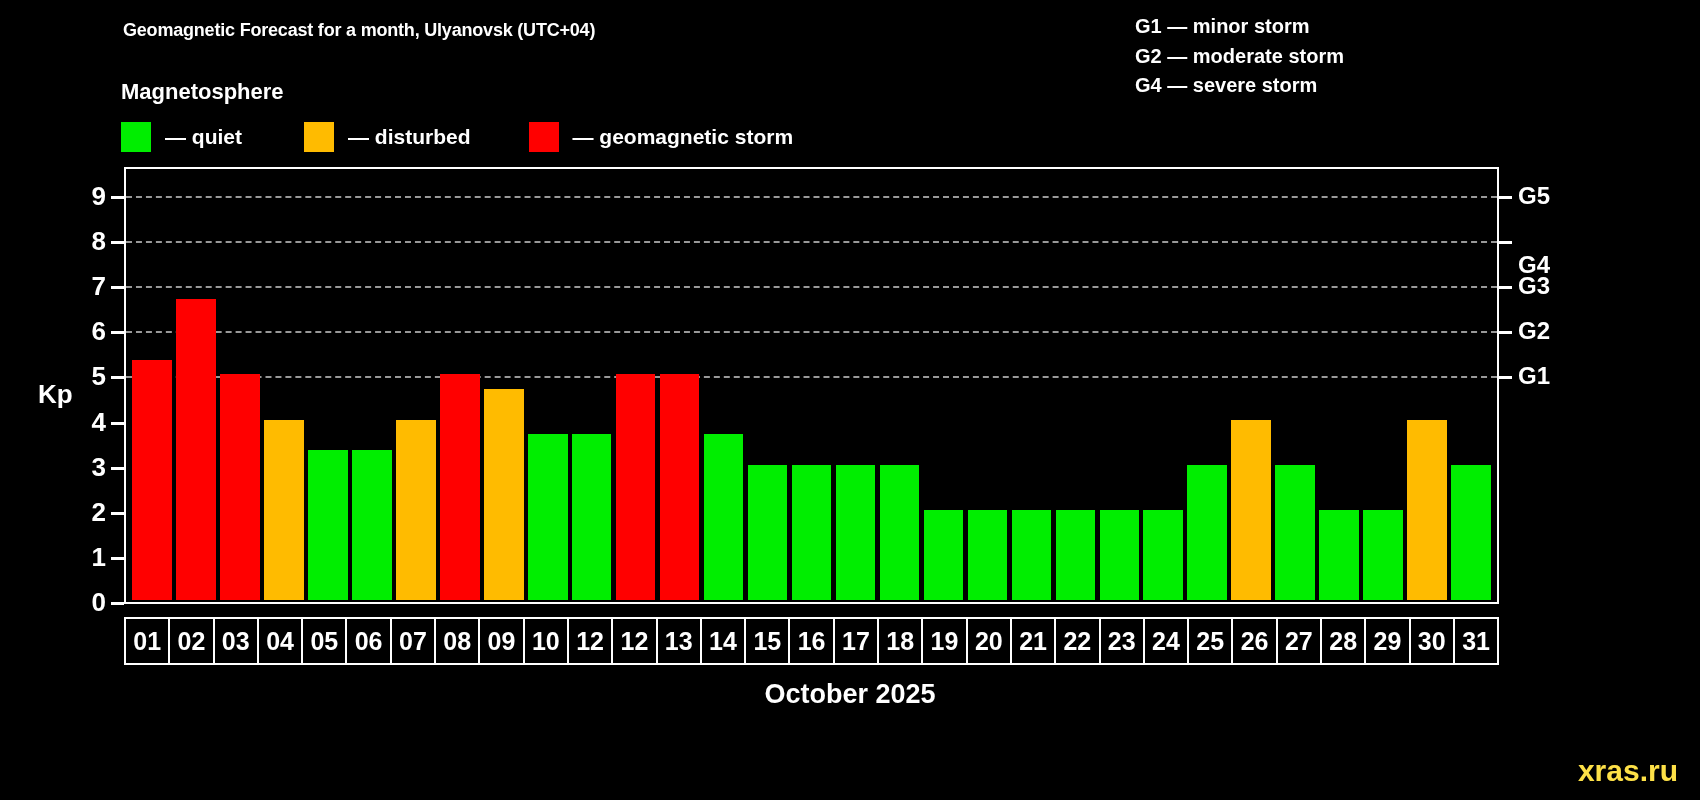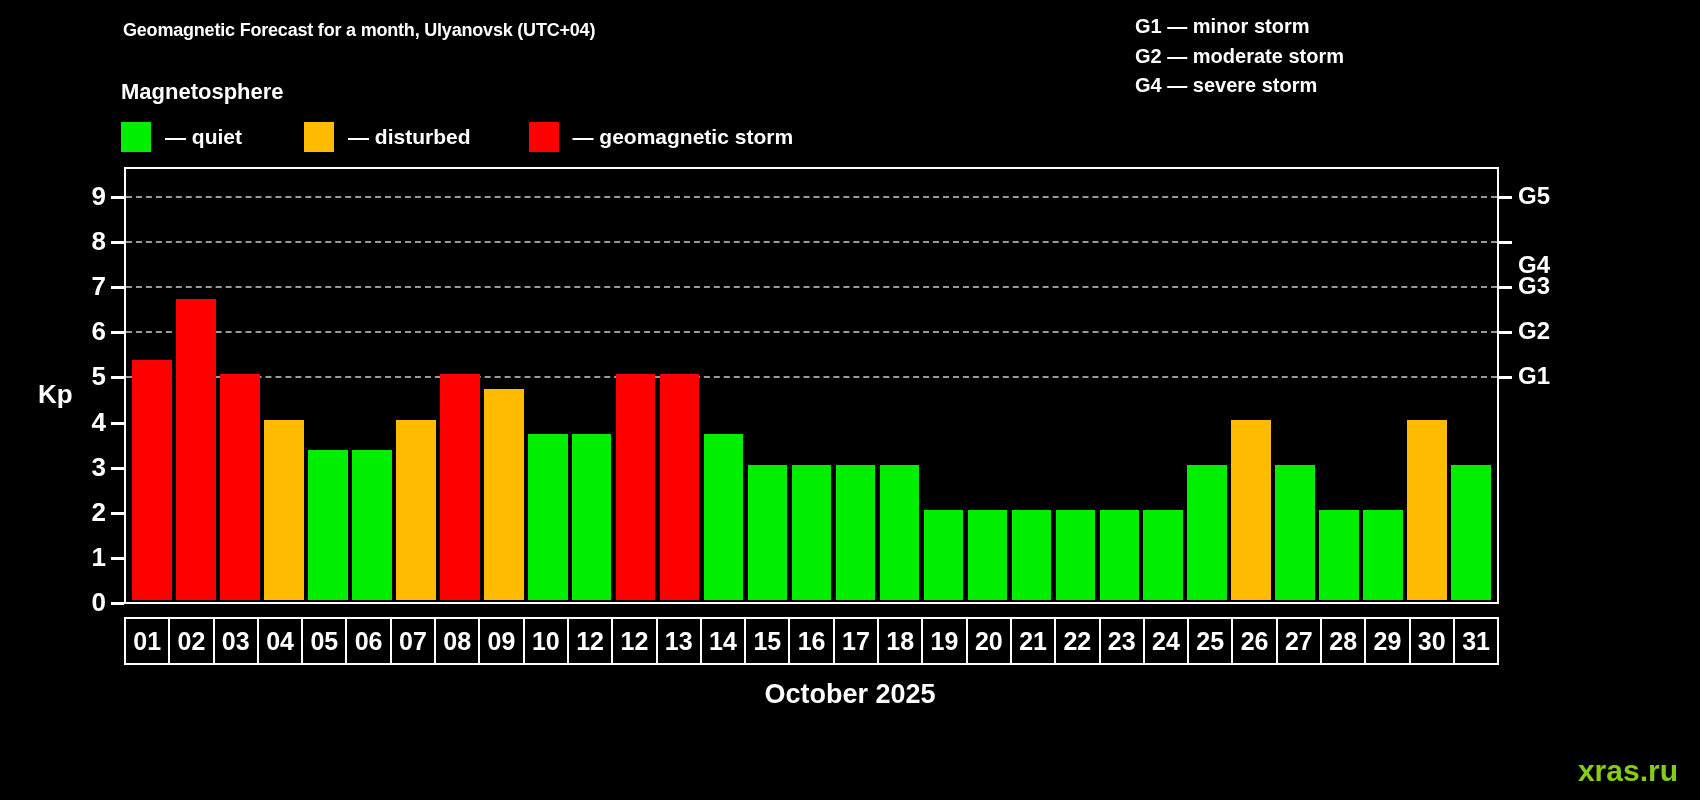--- a/index.html
+++ b/index.html
@@ -224,21 +224,21 @@
     text-align: center;
     font-size: 27px;
     font-weight: bold;
   }
   #watermark {
     position: absolute;
     right: 22px;
     bottom: 12px;
     font-size: 30px;
     font-weight: bold;
-    color: #84cc16;
+    color: #fde047;
   }
 </style>
 </head>
 <body>
 
 <div id="chart-title">Geomagnetic Forecast for a month, Ulyanovsk (UTC+04)</div>
 
 <div id="magnetosphere-label">Magnetosphere</div>
 
 <div id="magnetosphere-legend">

